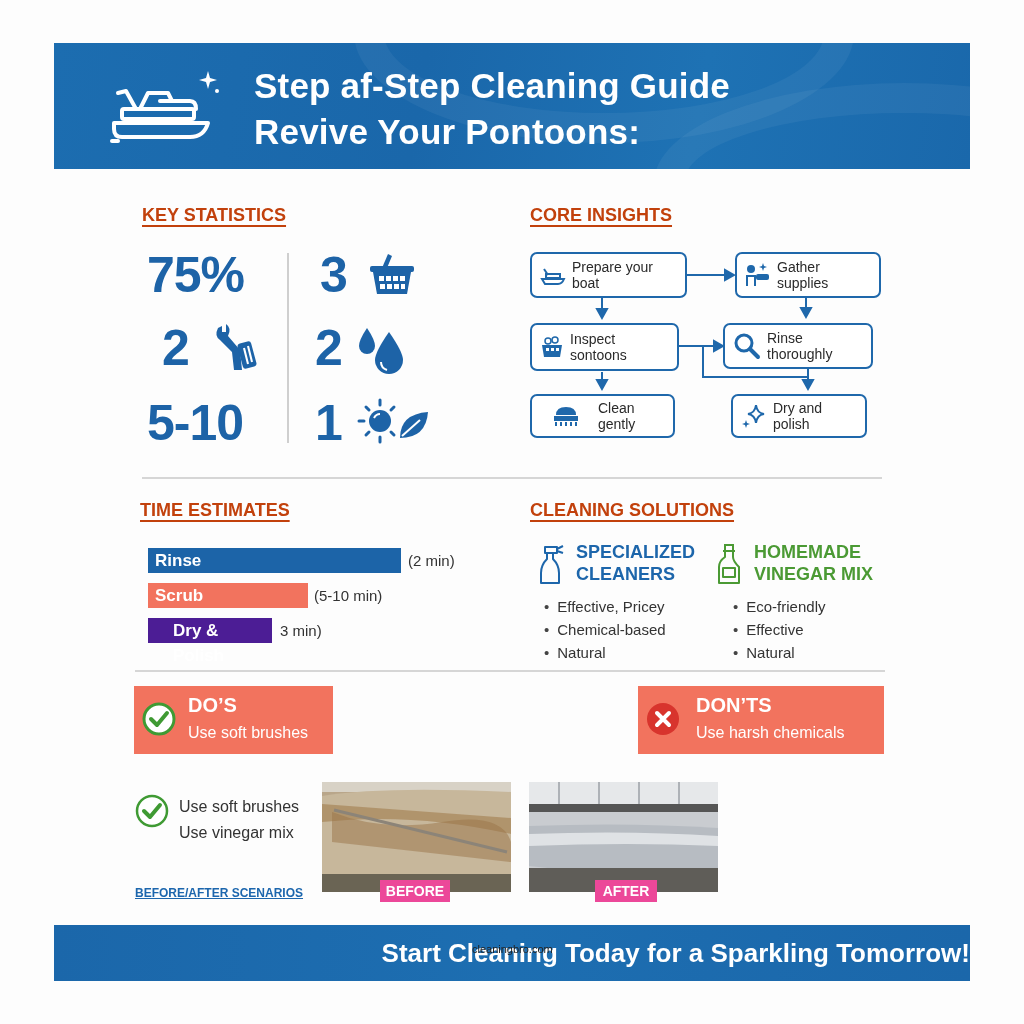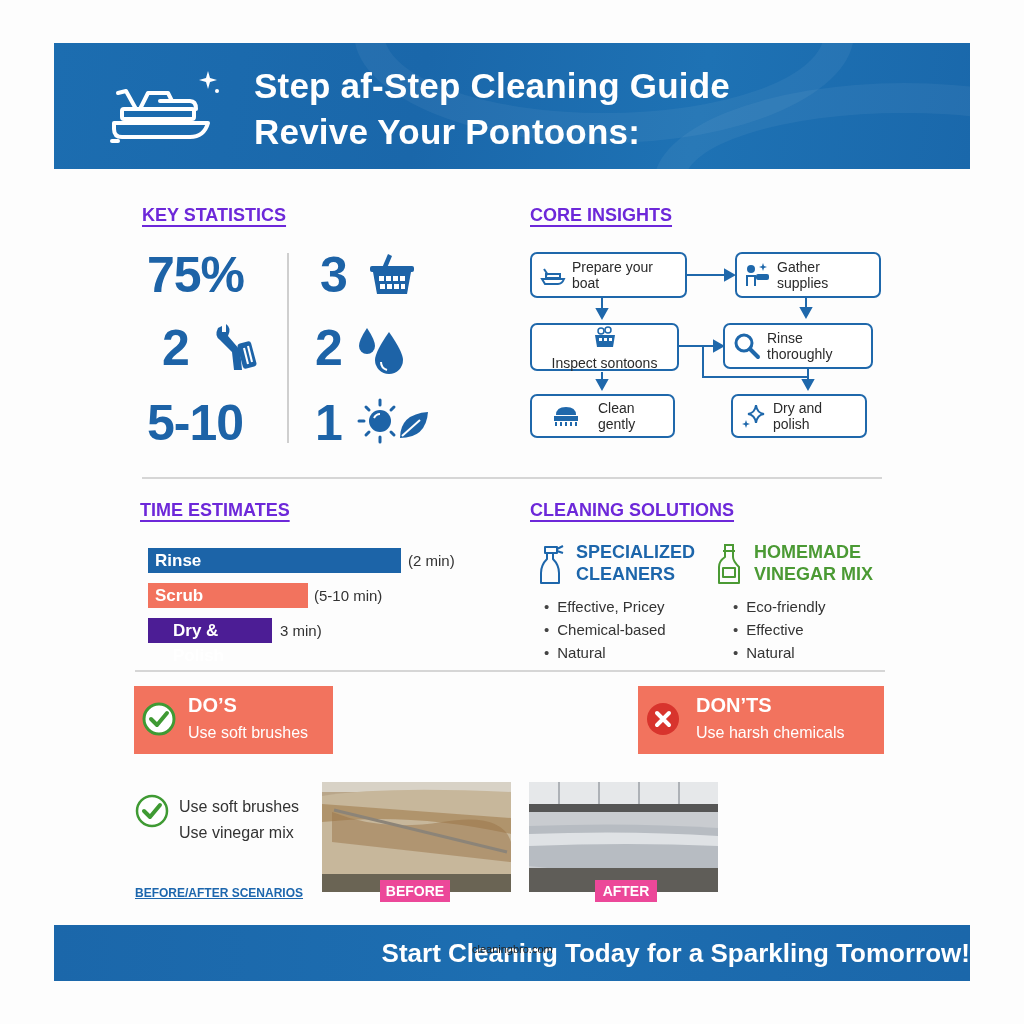--- a/index.html
+++ b/index.html
@@ -7,21 +7,21 @@
   body { position: relative; font-family: "Liberation Sans", "DejaVu Sans", sans-serif; color: #2b2b2b; }
 
   .banner { position: absolute; left: 54px; top: 43px; width: 916px; height: 126px;
     background: linear-gradient(100deg, #1c6db0 0%, #1a67aa 40%, #1e72b4 70%, #1a68ab 100%);
     overflow: hidden; }
   .banner .wave { position: absolute; border-radius: 50%; border: 30px solid rgba(255,255,255,0.05); }
   .banner .boat { position: absolute; left: 50px; top: 22px; width: 120px; height: 80px; }
   .banner .title { position: absolute; left: 200px; top: 20px; color: #fff; font-weight: bold;
     font-size: 35px; line-height: 46px; letter-spacing: 0.2px; }
 
-  .sec-head { position: absolute; color: #6d28d9; font-weight: bold; font-size: 18px;
+  .sec-head { position: absolute; color: #c2410c; font-weight: bold; font-size: 18px;
     text-decoration: underline; text-underline-offset: 4px; text-decoration-thickness: 2px; }
 
   .stat { position: absolute; color: #1d63a7; font-weight: bold; font-size: 50px; line-height: 50px; letter-spacing: -1px; text-align: right; }
   .stat-icon { position: absolute; }
   .vdiv { position: absolute; left: 287px; top: 253px; width: 2px; height: 190px; background: #cfcfcf; }
 
   .flow-box { position: absolute; border: 2px solid #1f68ab; border-radius: 7px; background: #fff;
     display: flex; align-items: center; gap: 6px; padding: 0 8px; font-size: 14px; color: #2a2a2a; }
   .flow-box svg { flex: none; }
   .arrows { position: absolute; left: 0; top: 0; width: 1024px; height: 1024px; pointer-events: none; }
@@ -169,21 +169,21 @@
         <circle cx="6" cy="7" r="4"></circle>
         <rect x="11" y="12" width="13" height="6" rx="2"></rect>
       </g>
     <g fill="none" stroke="#1f68ab" stroke-width="2">
         <path d="M2 24 L2 14 L10 14 L10 24"></path>
       </g>
     <path d="M18 1 L19 4 L22 5 L19 6 L18 9 L17 6 L14 5 L17 4 Z" fill="#1f68ab"></path>
   </svg>
   <span>Gather supplies</span>
 </div>
-<div class="flow-box" style="left:530px;top:323px;width:149px;height:48px;flex-direction:column;">
+<div class="flow-box" style="left:530px;top:323px;width:149px;height:48px;">
   <svg width="24" height="24" viewBox="0 0 24 24">
     <circle cx="8" cy="6" r="3" fill="none" stroke="#1f68ab" stroke-width="1.5"></circle>
       <circle cx="15" cy="5" r="3" fill="none" stroke="#1f68ab" stroke-width="1.5"></circle>
     <path d="M2 10 L22 10 L20 22 L4 22 Z" fill="#1f68ab"></path>
     <g fill="#fff">
         <rect x="6" y="13" width="3" height="3"></rect>
         <rect x="11" y="13" width="3" height="3"></rect>
         <rect x="16" y="13" width="3" height="3"></rect>
       </g>
   </svg>

